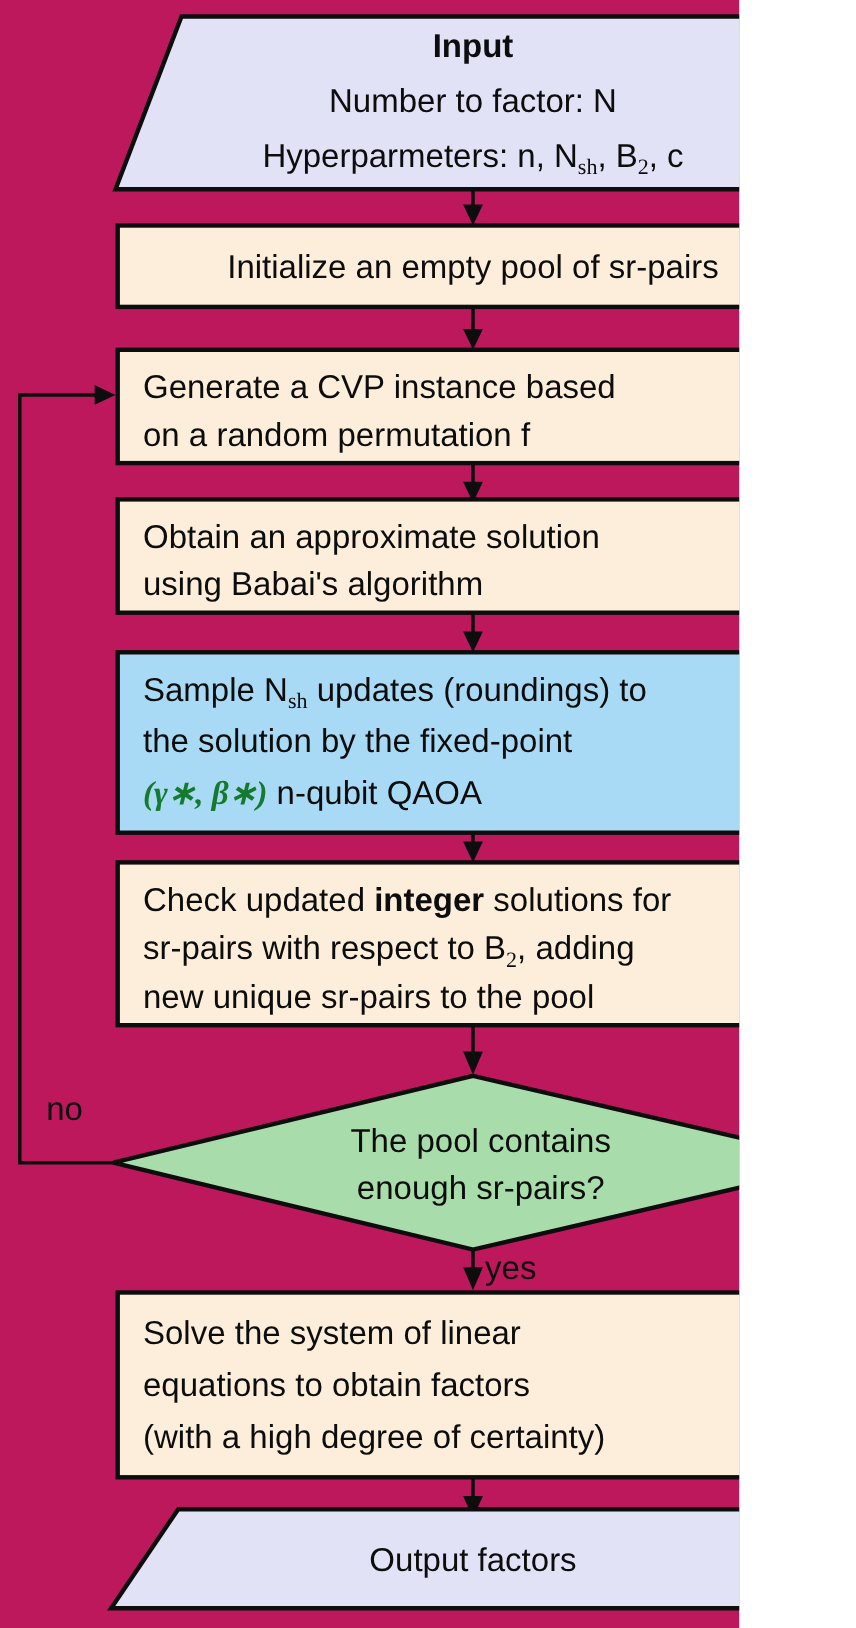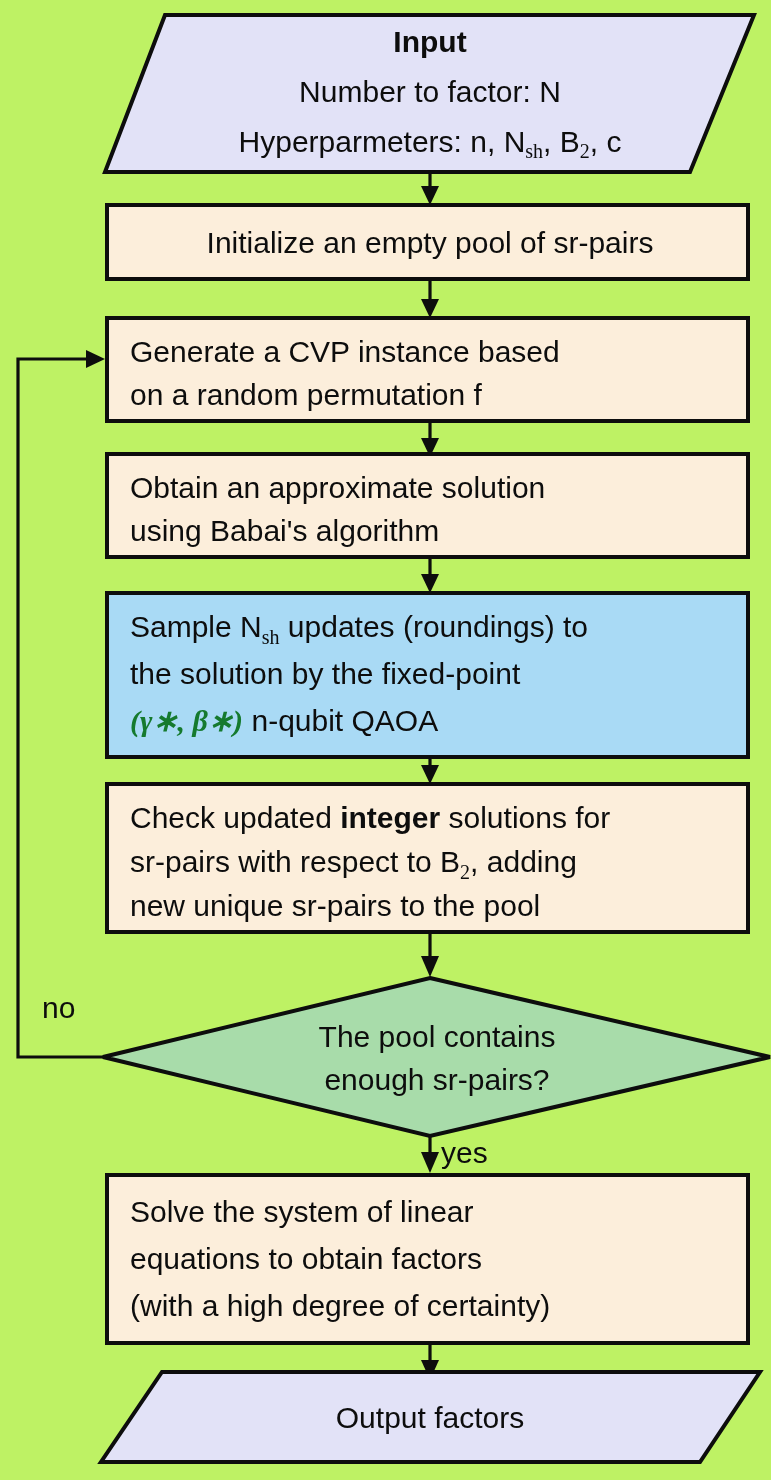--- a/index.html
+++ b/index.html
@@ -5,25 +5,24 @@
   html, body {
     margin: 0;
     padding: 0;
     background: #ffffff;
   }
   body {
     font-family: "Liberation Sans", sans-serif;
   }
   #flowchart-root {
     position: relative;
-    width: 760px;
+    width: 672px;
     height: 1480px;
-    background: #bef264;
+    background: #be185d;
     overflow: hidden;
-    padding-left: 11px;
   }
   svg.chart-svg {
     position: absolute;
     top: 0;
     left: 0;
     width: 778px;
     height: 1480px;
   }
   .shape-outline {
     stroke: #0d0d0d;

